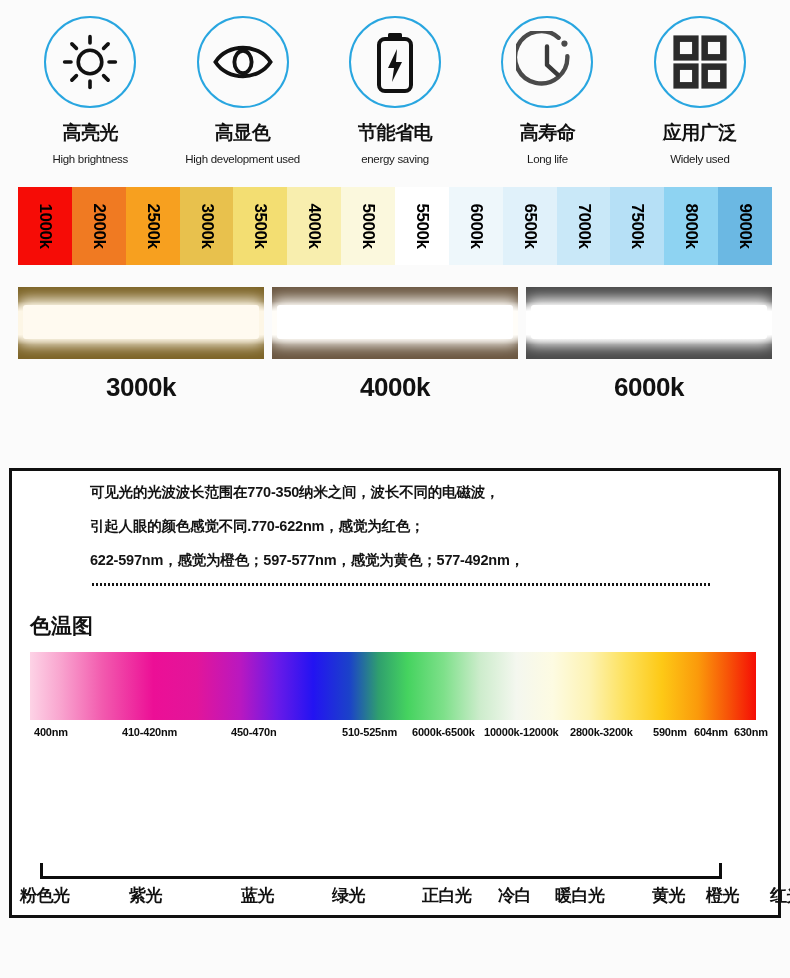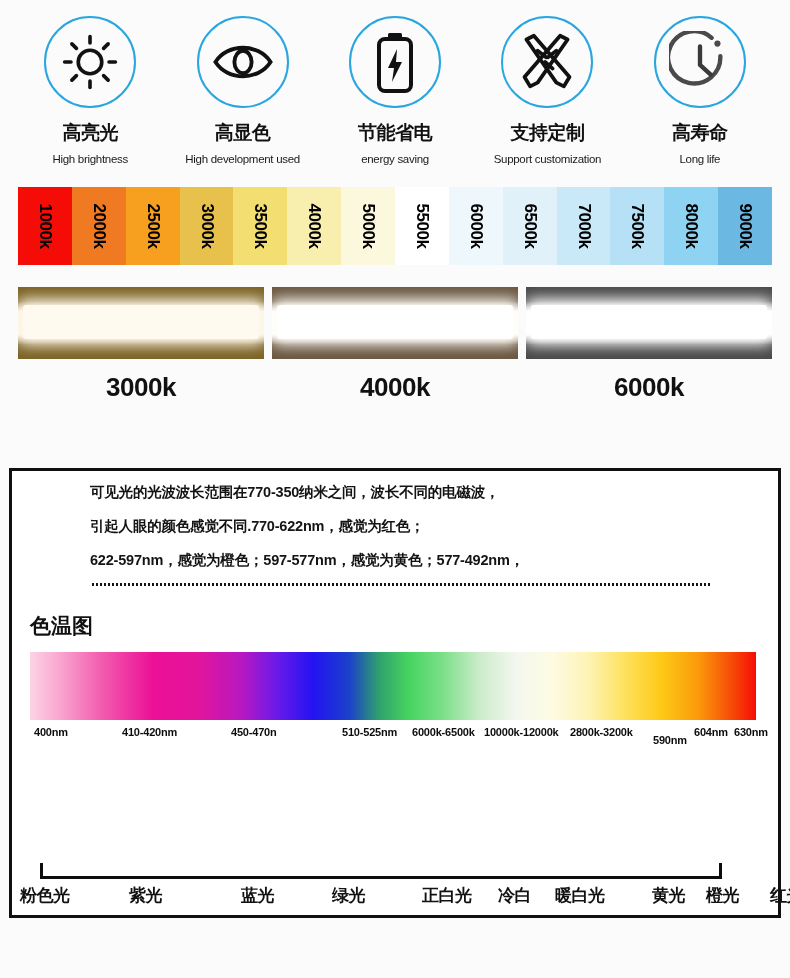--- a/index.html
+++ b/index.html
@@ -267,50 +267,47 @@
       <svg width="40" height="62" viewBox="0 0 40 62">
         <rect x="13" y="2" width="14" height="6" rx="1.5" fill="#111"></rect>
         <rect x="4" y="8" width="32" height="52" rx="6" fill="none" stroke="#111" stroke-width="4"></rect>
         <path d="M22 18 L13 37 L19 37 L17 51 L27 31 L21 31 Z" fill="#111"></path>
       </svg>
     </div>
     <div class="feat-title">节能省电</div>
     <div class="feat-sub">energy saving</div>
   </div>
 
-  <div class="feature">
-    <div class="feat-circle">
-      <svg width="60" height="60" viewBox="0 0 64 64">
-        <g fill="none" stroke="#111" stroke-width="4" stroke-linejoin="round">
-          <path d="M10 8 L18 4 L56 48 L50 58 L42 54 Z"></path>
-          <path d="M54 8 L46 4 L8 48 L14 58 L22 54 Z"></path>
-        </g>
-        <g stroke="#111" stroke-width="4" stroke-linecap="round">
-          <line x1="22" y1="20" x2="31" y2="27"></line>
-          <line x1="30" y1="32" x2="38" y2="39"></line>
-          <line x1="42" y1="20" x2="33" y2="27"></line>
-        </g>
-      </svg>
-    </div>
-    <div class="feat-title">支持定制</div>
-    <div class="feat-sub">Support customization</div>
-  </div>
 
   <div class="feature">
     <div class="feat-circle">
       <svg width="62" height="62" viewBox="0 0 64 64">
         <path d="M44 7 A27 27 0 1 0 53 26" fill="none" stroke="#4a4a4a" stroke-width="4.5" stroke-linecap="round"></path>
         <circle cx="50" cy="13" r="3.2" fill="#4a4a4a"></circle>
         <path d="M32 16 L32 35 L43 45" fill="none" stroke="#3a3a3a" stroke-width="4.5" stroke-linecap="round" stroke-linejoin="round"></path>
       </svg>
     </div>
     <div class="feat-title">高寿命</div>
     <div class="feat-sub">Long life</div>
   </div>
 
+  <div class="feature">
+    <div class="feat-circle">
+      <svg width="56" height="56" viewBox="0 0 60 60">
+        <g fill="none" stroke="#2b2b2b" stroke-width="7">
+          <rect x="5" y="5" width="20" height="20"></rect>
+          <rect x="35" y="5" width="20" height="20"></rect>
+          <rect x="5" y="35" width="20" height="20"></rect>
+          <rect x="35" y="35" width="20" height="20"></rect>
+        </g>
+      </svg>
+    </div>
+    <div class="feat-title">应用广泛</div>
+    <div class="feat-sub">Widely used</div>
+  </div>
 
 </div>
 
 <div class="kelvin-strip" id="kelvin-strip">
     <div class="kelvin-cell" style="background: rgb(246, 12, 6);">
       <span class="kelvin-label">1000k</span>
     </div>
     <div class="kelvin-cell" style="background: rgb(240, 122, 34);">
       <span class="kelvin-label">2000k</span>
     </div>
@@ -388,21 +385,21 @@
   <div class="spectrum"></div>
 
   <div class="ticks" id="ticks-row">
       <span class="tick" style="left: 22px;">400nm</span>
       <span class="tick" style="left: 110px;">410-420nm</span>
       <span class="tick" style="left: 219px;">450-470n</span>
       <span class="tick" style="left: 330px;">510-525nm</span>
       <span class="tick" style="left: 400px;">6000k-6500k</span>
       <span class="tick" style="left: 472px;">10000k-12000k</span>
       <span class="tick" style="left: 558px;">2800k-3200k</span>
-      <span class="tick" style="left: 641px; margin-top: 8px;">590nm</span>
+      <span class="tick" style="left: 641px;">590nm</span>
       <span class="tick" style="left: 682px;">604nm</span>
       <span class="tick" style="left: 722px;">630nm</span>
     </div>
 
   <div class="bracket"></div>
 
   <div class="color-names" id="names-row">
       <span class="cname" style="left: 8px;">粉色光</span>
       <span class="cname" style="left: 117px;">紫光</span>
       <span class="cname" style="left: 229px;">蓝光</span>

